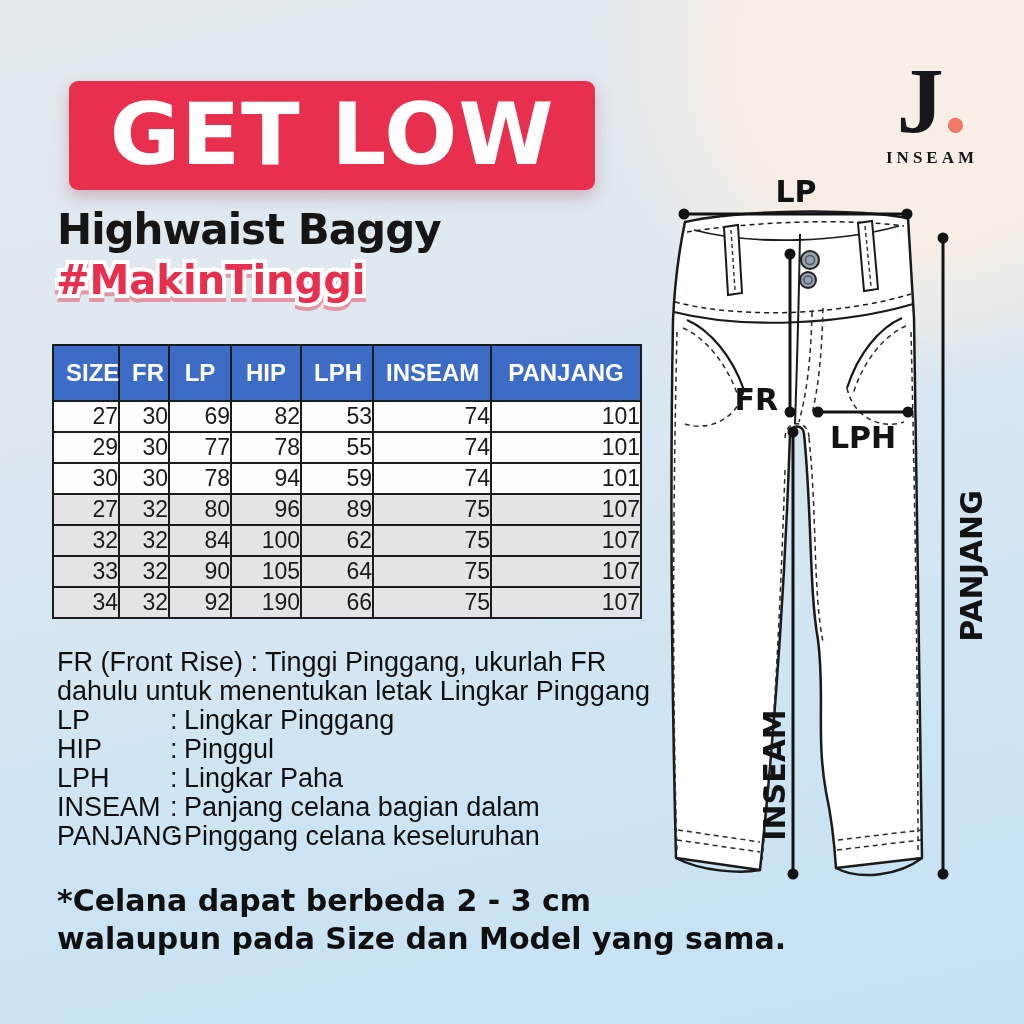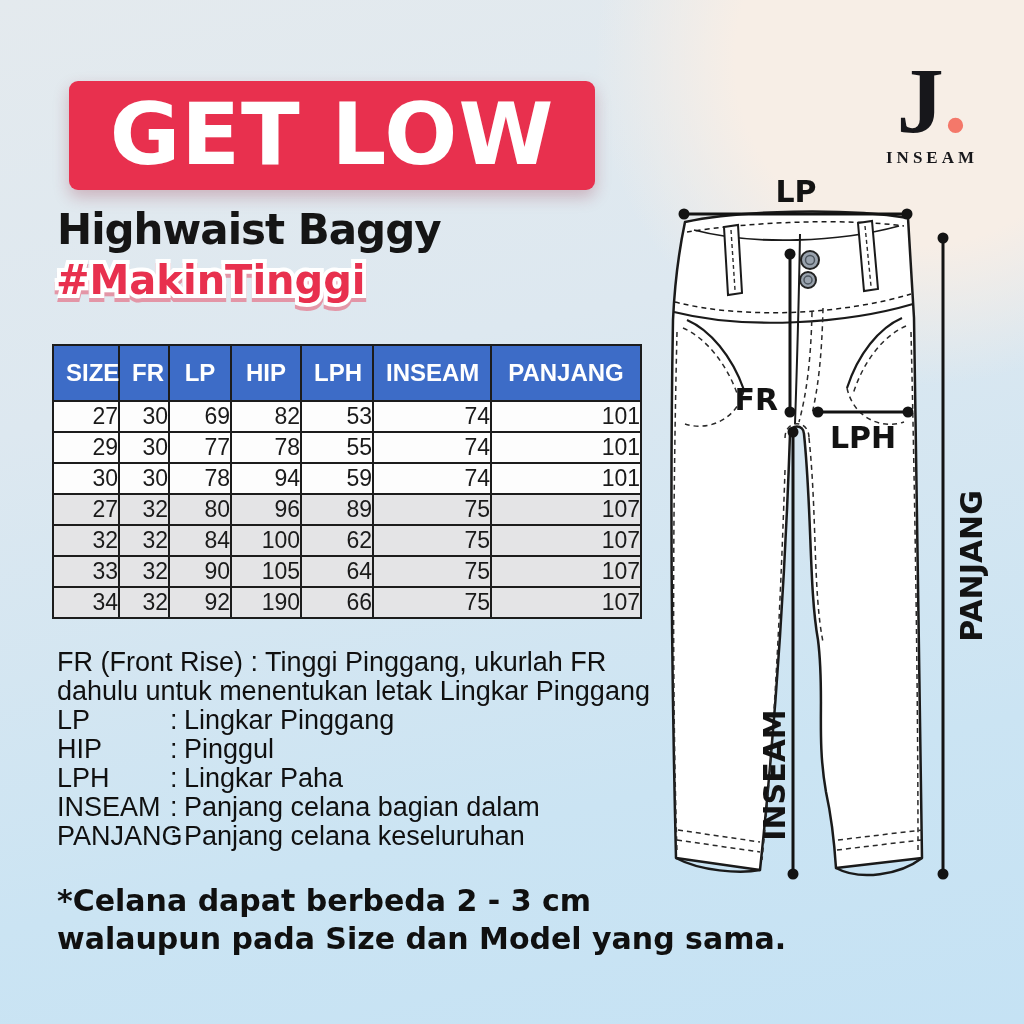--- a/index.html
+++ b/index.html
@@ -209,21 +209,21 @@
           <span class="def-desc"> Lingkar Paha</span>
         </div>
         <div class="def-row">
           <span class="def-label">INSEAM</span>
           <span class="def-colon">:</span>
           <span class="def-desc"> Panjang celana bagian dalam</span>
         </div>
         <div class="def-row">
           <span class="def-label">PANJANG</span>
           <span class="def-colon">:</span>
-          <span class="def-desc"> Panjang celana keseluruhan</span>
+          <span class="def-desc"> Pinggang celana keseluruhan</span>
         </div>
       </div>
   </div>
 
   <div class="abs footnote">
     <span>*Celana dapat berbeda 2 - 3 cm</span><br>
     <span>walaupun pada Size dan Model yang sama.</span>
   </div>
 
   <div class="abs pants">

